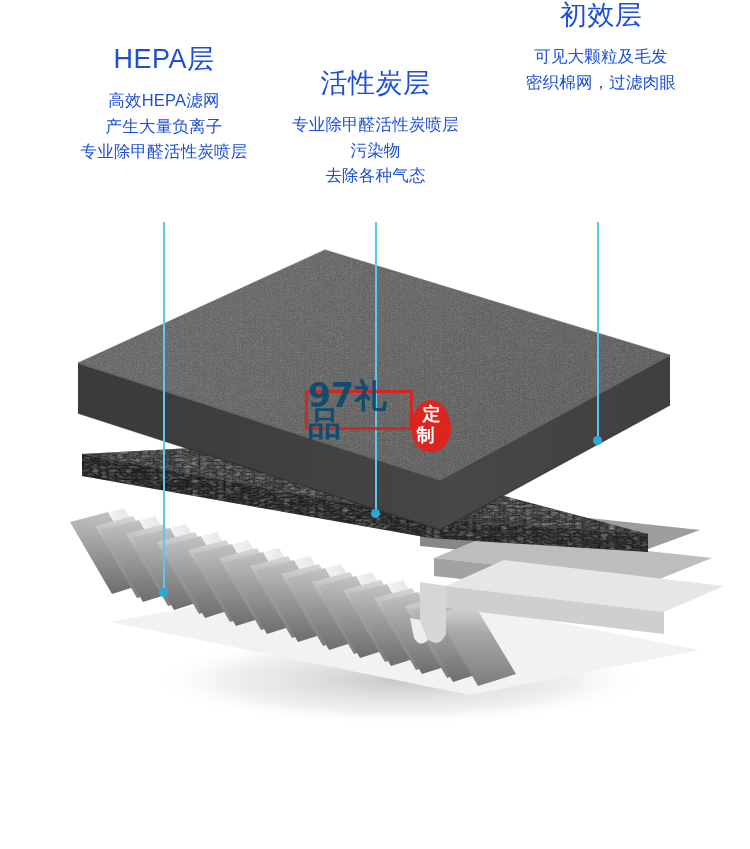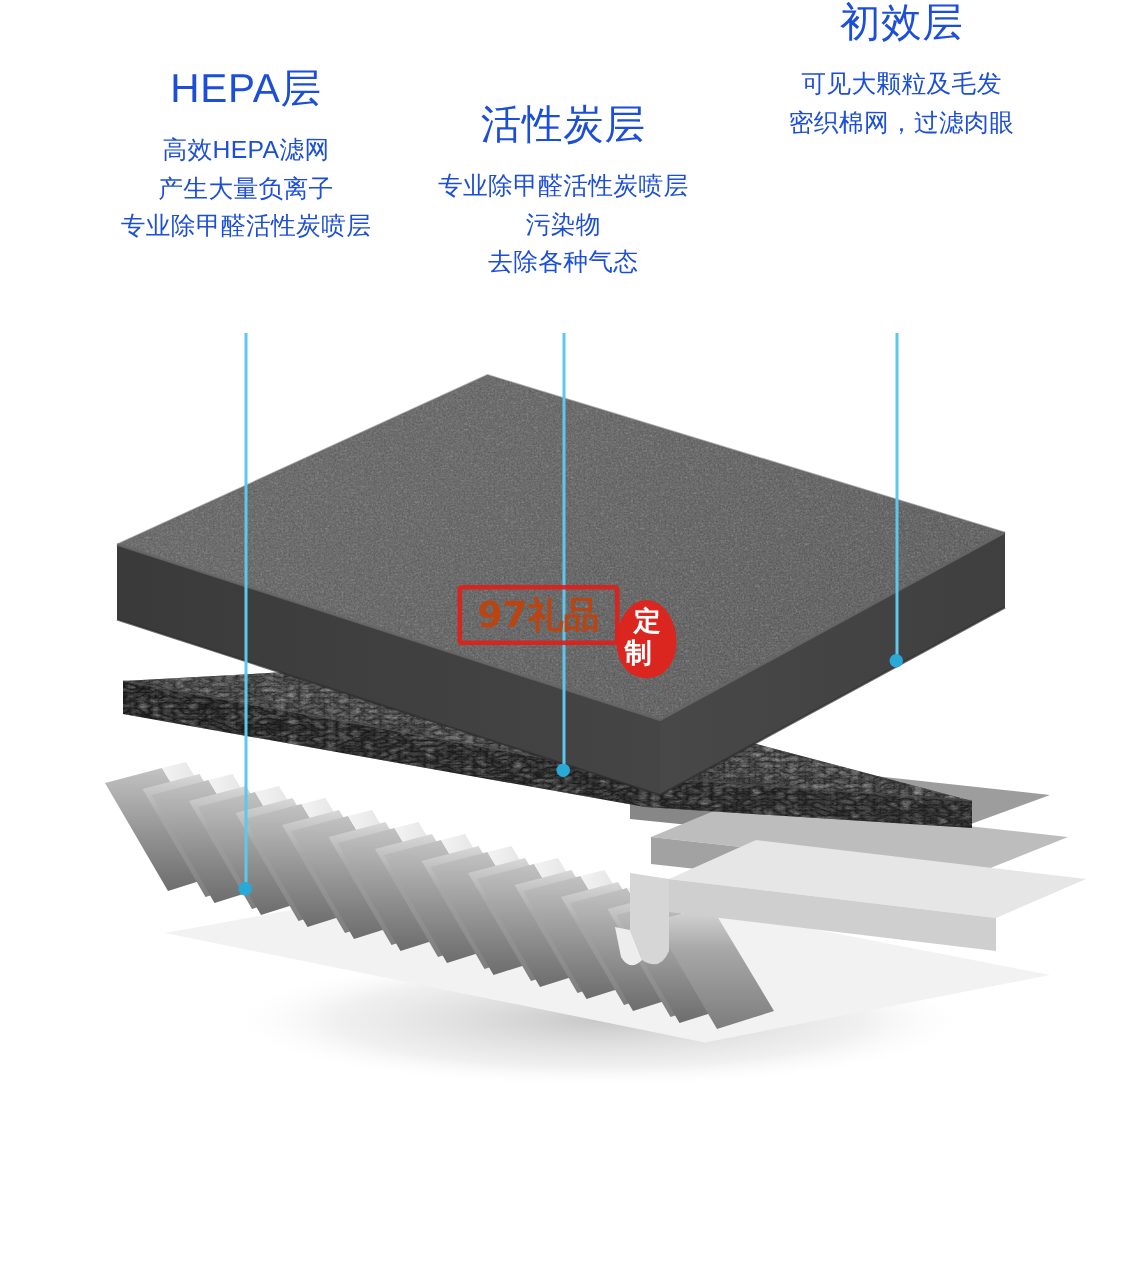--- a/index.html
+++ b/index.html
@@ -95,22 +95,22 @@
     left: 0; top: 0;
     width: 108px; height: 40px;
     border: 3px solid #e0201b;
     border-radius: 3px;
     display: flex;
     align-items: center;
     justify-content: center;
     opacity: 0.92;
   }
   #wm-box-text {
-    color: #c2410c;
-    font-size: 24px;
+    color: #0c4a6e;
+    font-size: 33px;
     line-height: 28px;
     font-weight: 700;
     letter-spacing: 0px;
     font-family: "DejaVu Sans", "Liberation Sans", sans-serif;
   }
   #wm-blob {
     position: absolute;
     left: 106px; top: 10px;
     width: 40px; height: 52px;
     background: #e32119;

